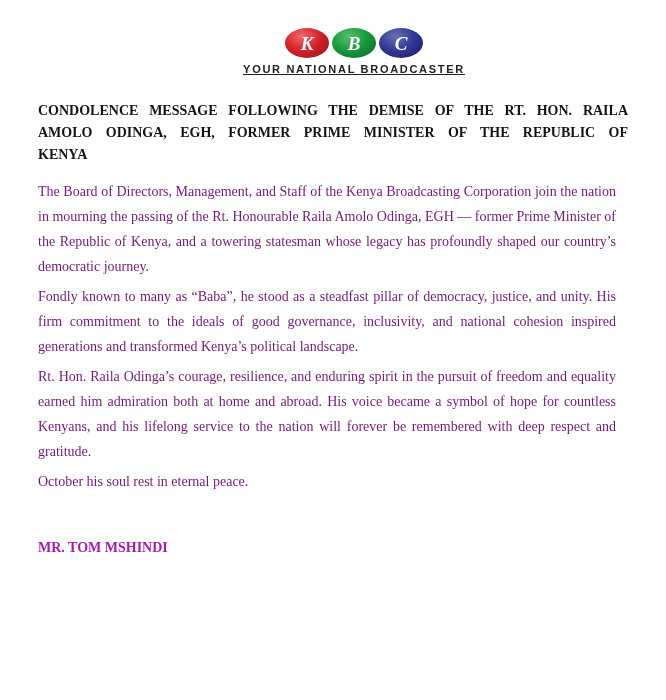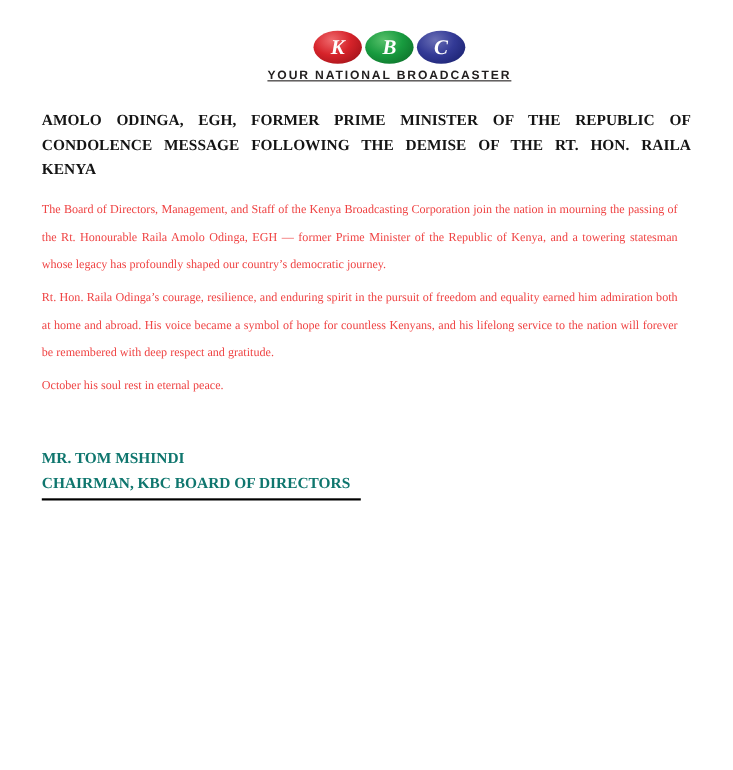--- a/index.html
+++ b/index.html
@@ -67,33 +67,33 @@
     text-align-last: justify;
   }
   .title-line.last {
     text-align: right;
     text-align-last: left;
   }
 
   
   .doc p {
     margin: 0 12px 5px 0;
-    font-size: 11px;
+    font-size: 14px;
     line-height: 25px;
     text-align: justify;
-    color: #ef4444;
+    color: #701a75;
   }
 
   
   .signature {
     margin-top: 42px;
     font-weight: bold;
     font-size: 14px;
     line-height: 23px;
-    color: #0f766e;
+    color: #a21caf;
     font-family: Liberation Serif, serif;
   }
   .sig-role {
     display: inline-block;
     border-bottom: 2px solid #000000;
     padding: 0 10px 1px 0;
   }
 </style>
 </head>
 <body>
@@ -111,28 +111,28 @@
       <span class="oval oval-c">
           <span>C</span>
         </span>
     </div>
     <div class="tagline">YOUR NATIONAL BROADCASTER</div>
   </div>
 
   <div class="doc">
 
     <div class="title">
+      <div class="title-line">CONDOLENCE MESSAGE FOLLOWING THE DEMISE OF THE RT. HON. RAILA</div>
       <div class="title-line">AMOLO ODINGA, EGH, FORMER PRIME MINISTER OF THE REPUBLIC OF</div>
-      <div class="title-line">CONDOLENCE MESSAGE FOLLOWING THE DEMISE OF THE RT. HON. RAILA</div>
       <div class="title-line last">KENYA</div>
     </div>
 
     <p>The Board of Directors, Management, and Staff of the Kenya Broadcasting Corporation join the nation in mourning the passing of the Rt. Honourable Raila Amolo Odinga, EGH — former Prime Minister of the Republic of Kenya, and a towering statesman whose legacy has profoundly shaped our country’s democratic journey.</p>
+    <p>Fondly known to many as “Baba”, he stood as a steadfast pillar of democracy, justice, and unity. His firm commitment to the ideals of good governance, inclusivity, and national cohesion inspired generations and transformed Kenya’s political landscape.</p>
     <p>Rt. Hon. Raila Odinga’s courage, resilience, and enduring spirit in the pursuit of freedom and equality earned him admiration both at home and abroad. His voice became a symbol of hope for countless Kenyans, and his lifelong service to the nation will forever be remembered with deep respect and gratitude.</p>
     <p>October his soul rest in eternal peace.</p>
 
     <div class="signature">
       <div class="sig-name">MR. TOM MSHINDI</div>
-      <div><span class="sig-role">CHAIRMAN, KBC BOARD OF DIRECTORS</span></div>
     </div>
 
   </div>
 </div>
 
 </body></html>

